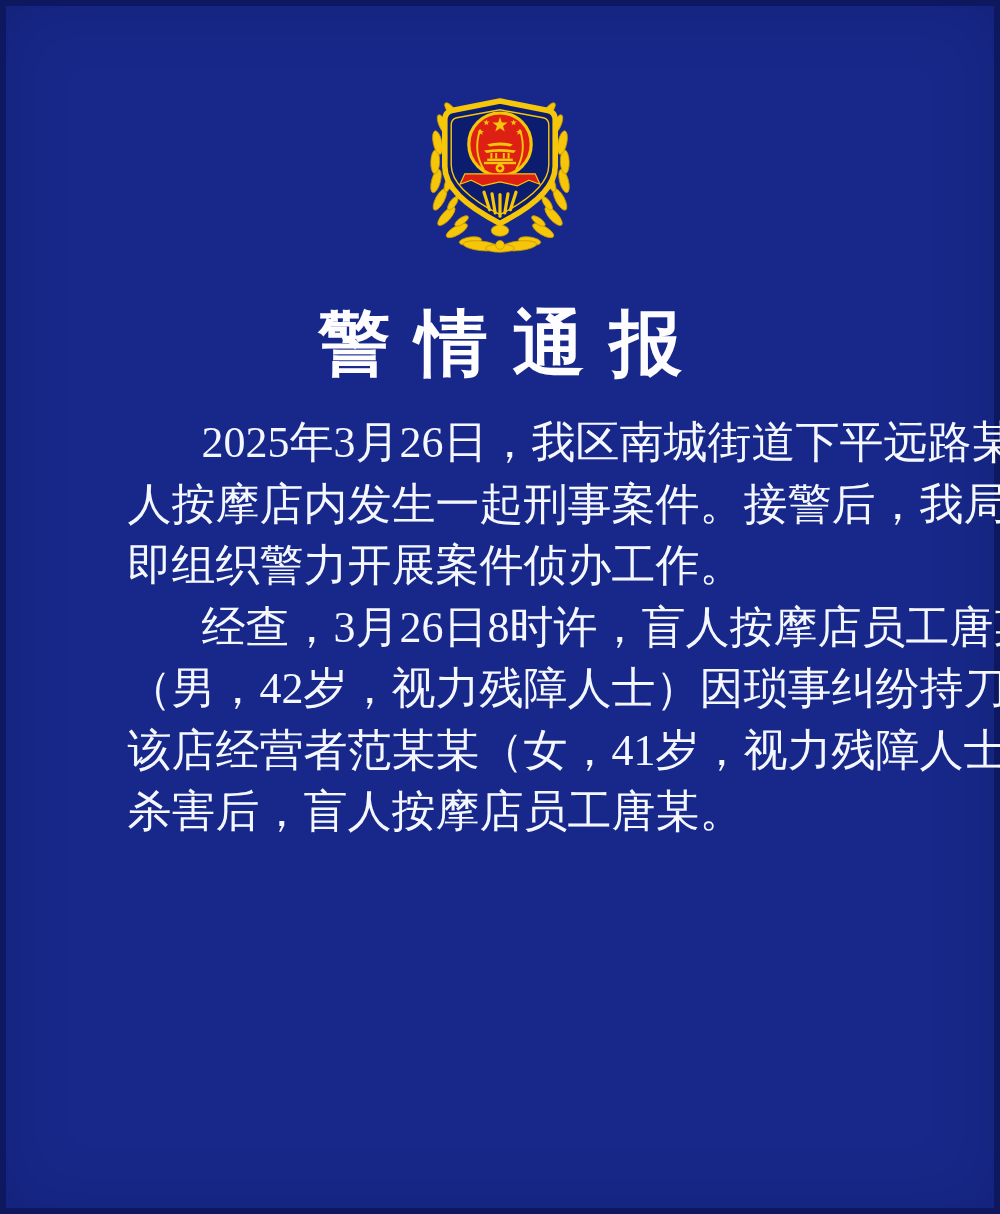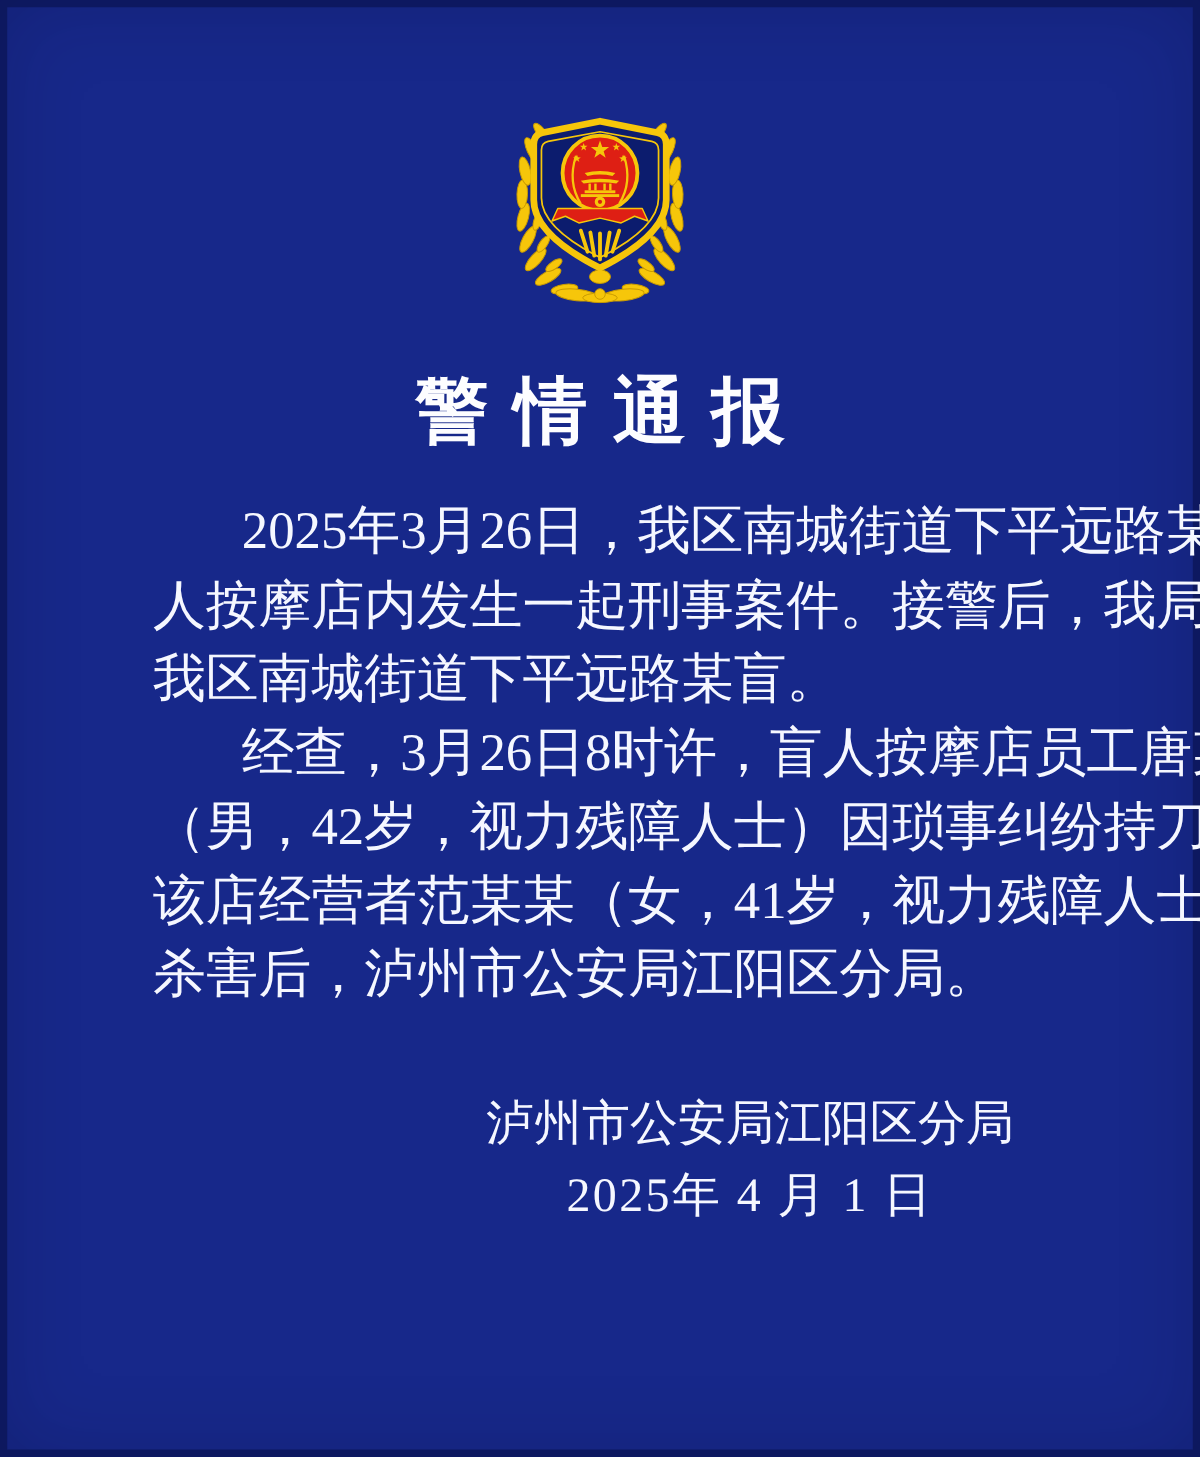--- a/index.html
+++ b/index.html
@@ -18,21 +18,21 @@
     overflow:hidden;
     color:#ffffff;
   }
   .emblem-wrap{
     width:160px;
     margin:93px auto 0;
     display:block;
   }
   .title{
     margin:45px 0 0;
-    font-size:61px;
+    font-size:72px;
     line-height:92px;
     font-weight:bold;
     text-align:center;
     letter-spacing:0.35em;
     text-indent:0.35em;
     color:#fdfdff;
   }
   .body-text{
     width:745px;
     margin:22px auto 0;
@@ -140,28 +140,24 @@
       <line x1="120" y1="124" x2="113" y2="146"></line>
     </g>
   </svg>
 
   <h1 class="title">警情通报</h1>
 
   <div class="body-text">
     <div>
       <div class="line first">2025年3月26日，我区南城街道下平远路某盲</div>
       <div class="line">人按摩店内发生一起刑事案件。接警后，我局立</div>
-      <div class="line">我区南城街道下平远路某盲。</div>
+      <div class="line">即组织警力开展案件侦办工作。</div>
     </div>
     <div>
       <div class="line first">经查，3月26日8时许，盲人按摩店员工唐某</div>
       <div class="line">（男，42岁，视力残障人士）因琐事纠纷持刀将</div>
       <div class="line">该店经营者范某某（女，41岁，视力残障人士）</div>
-      <div class="line">杀害后，泸州市公安局江阳区分局。</div>
+      <div class="line">杀害后，盲人按摩店员工唐某。</div>
     </div>
   </div>
 
-  <div class="footer">
-    <div class="agency-line">泸州市公安局江阳区分局</div>
-    <div class="date-line">2025年 4 月 1 日</div>
-  </div>
 
 </div>
 
 </body></html>

